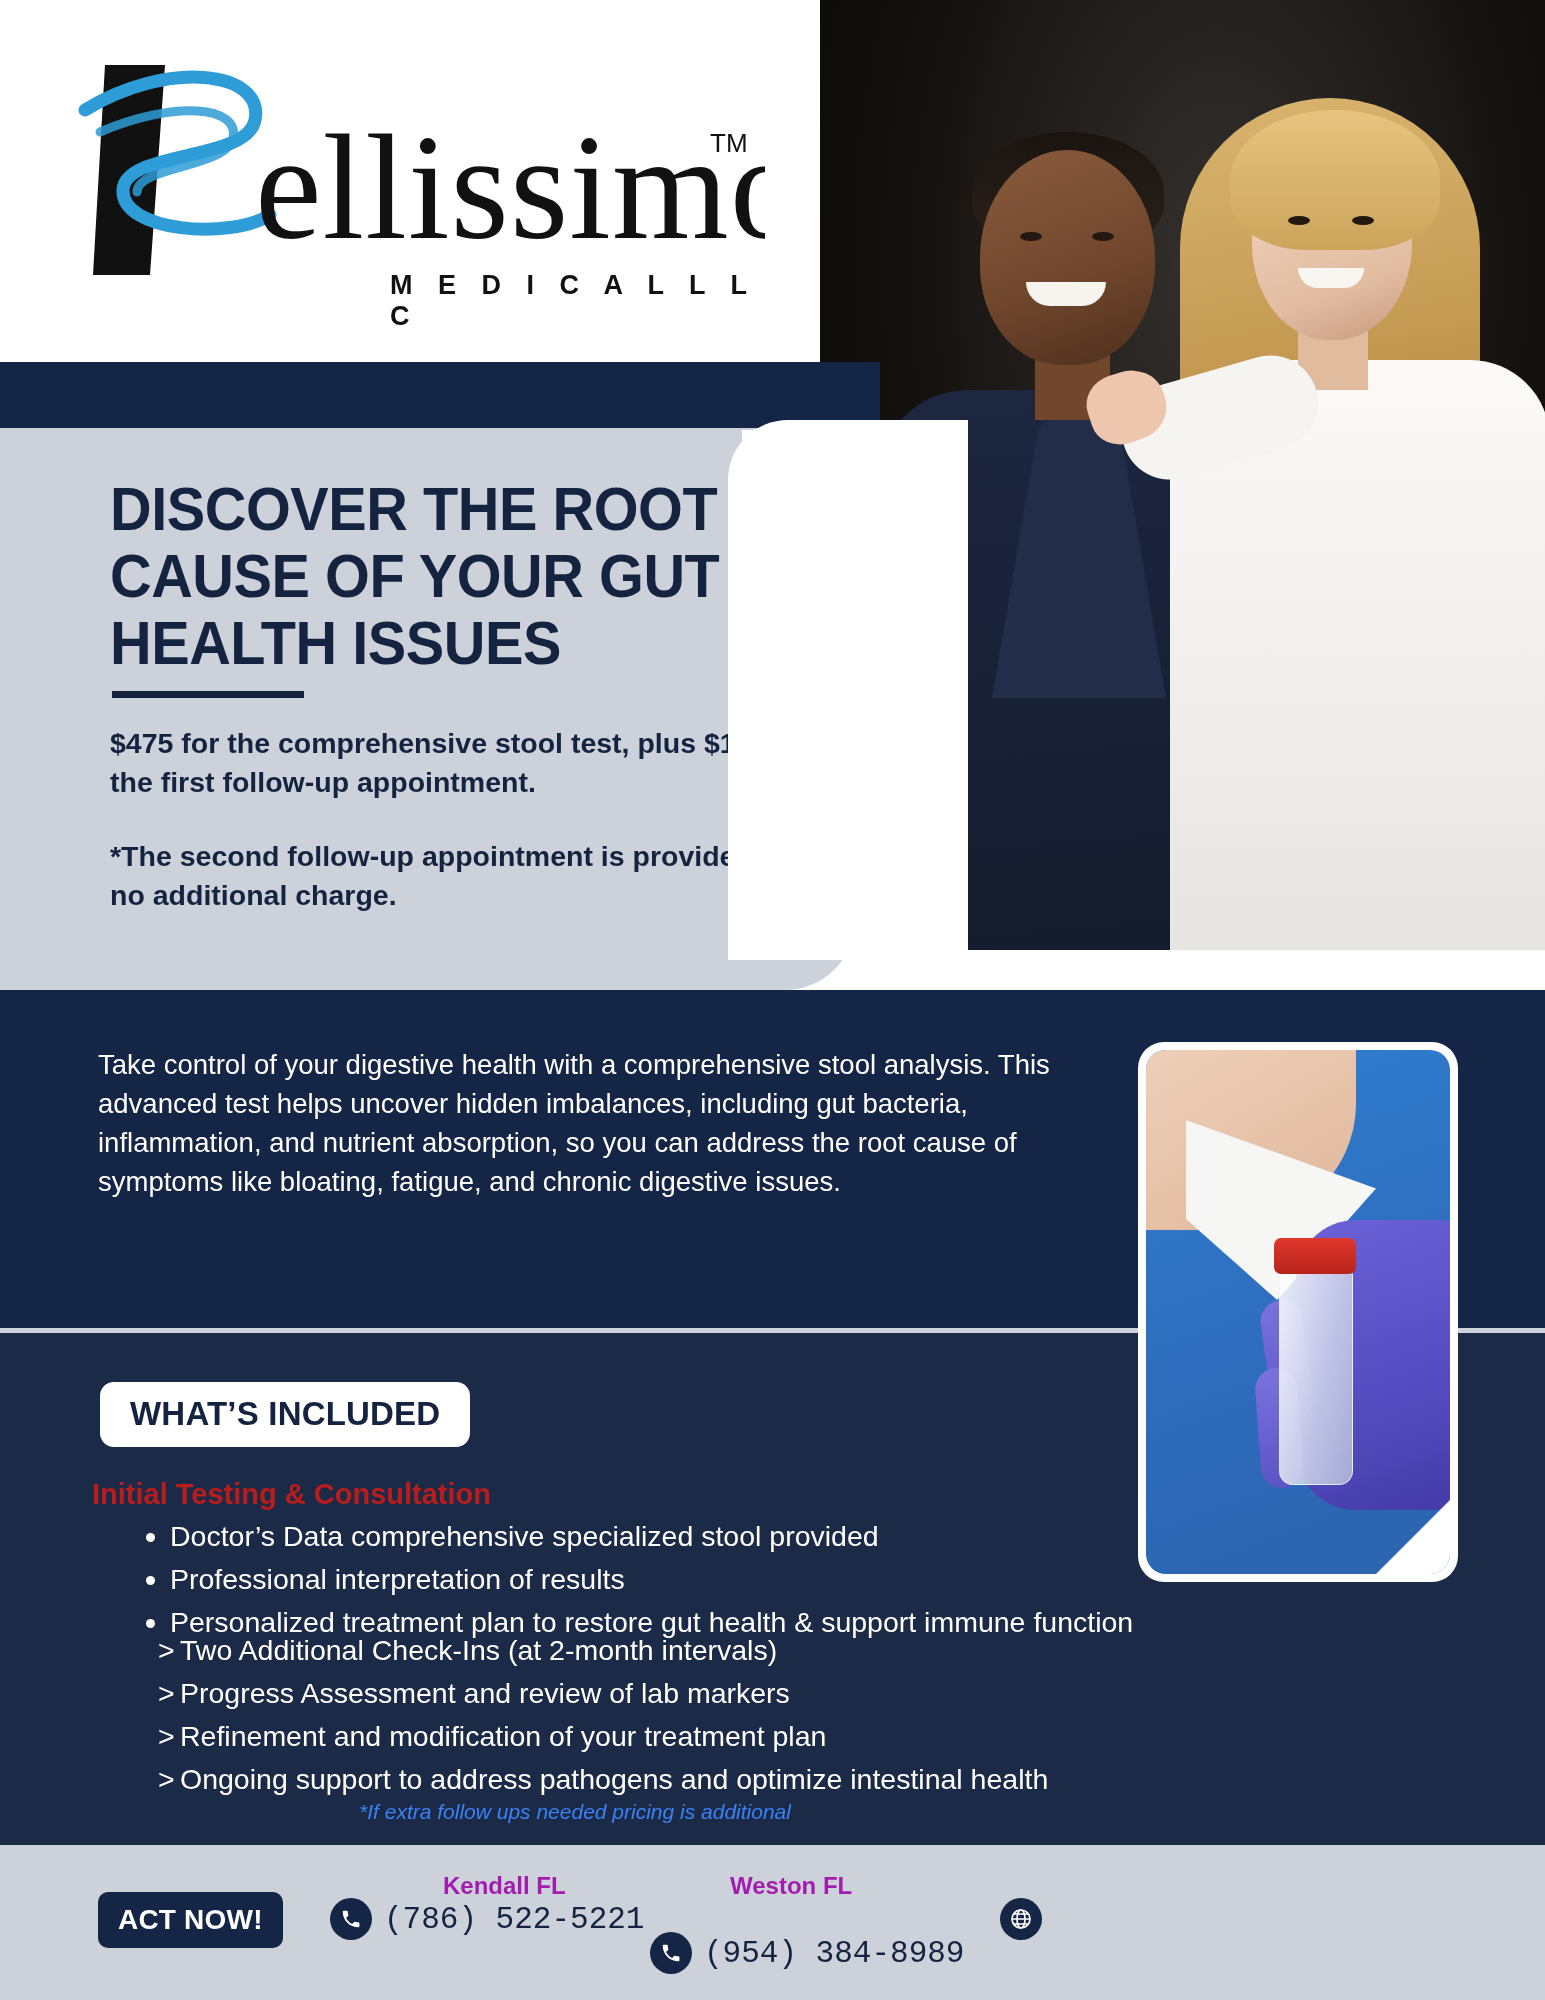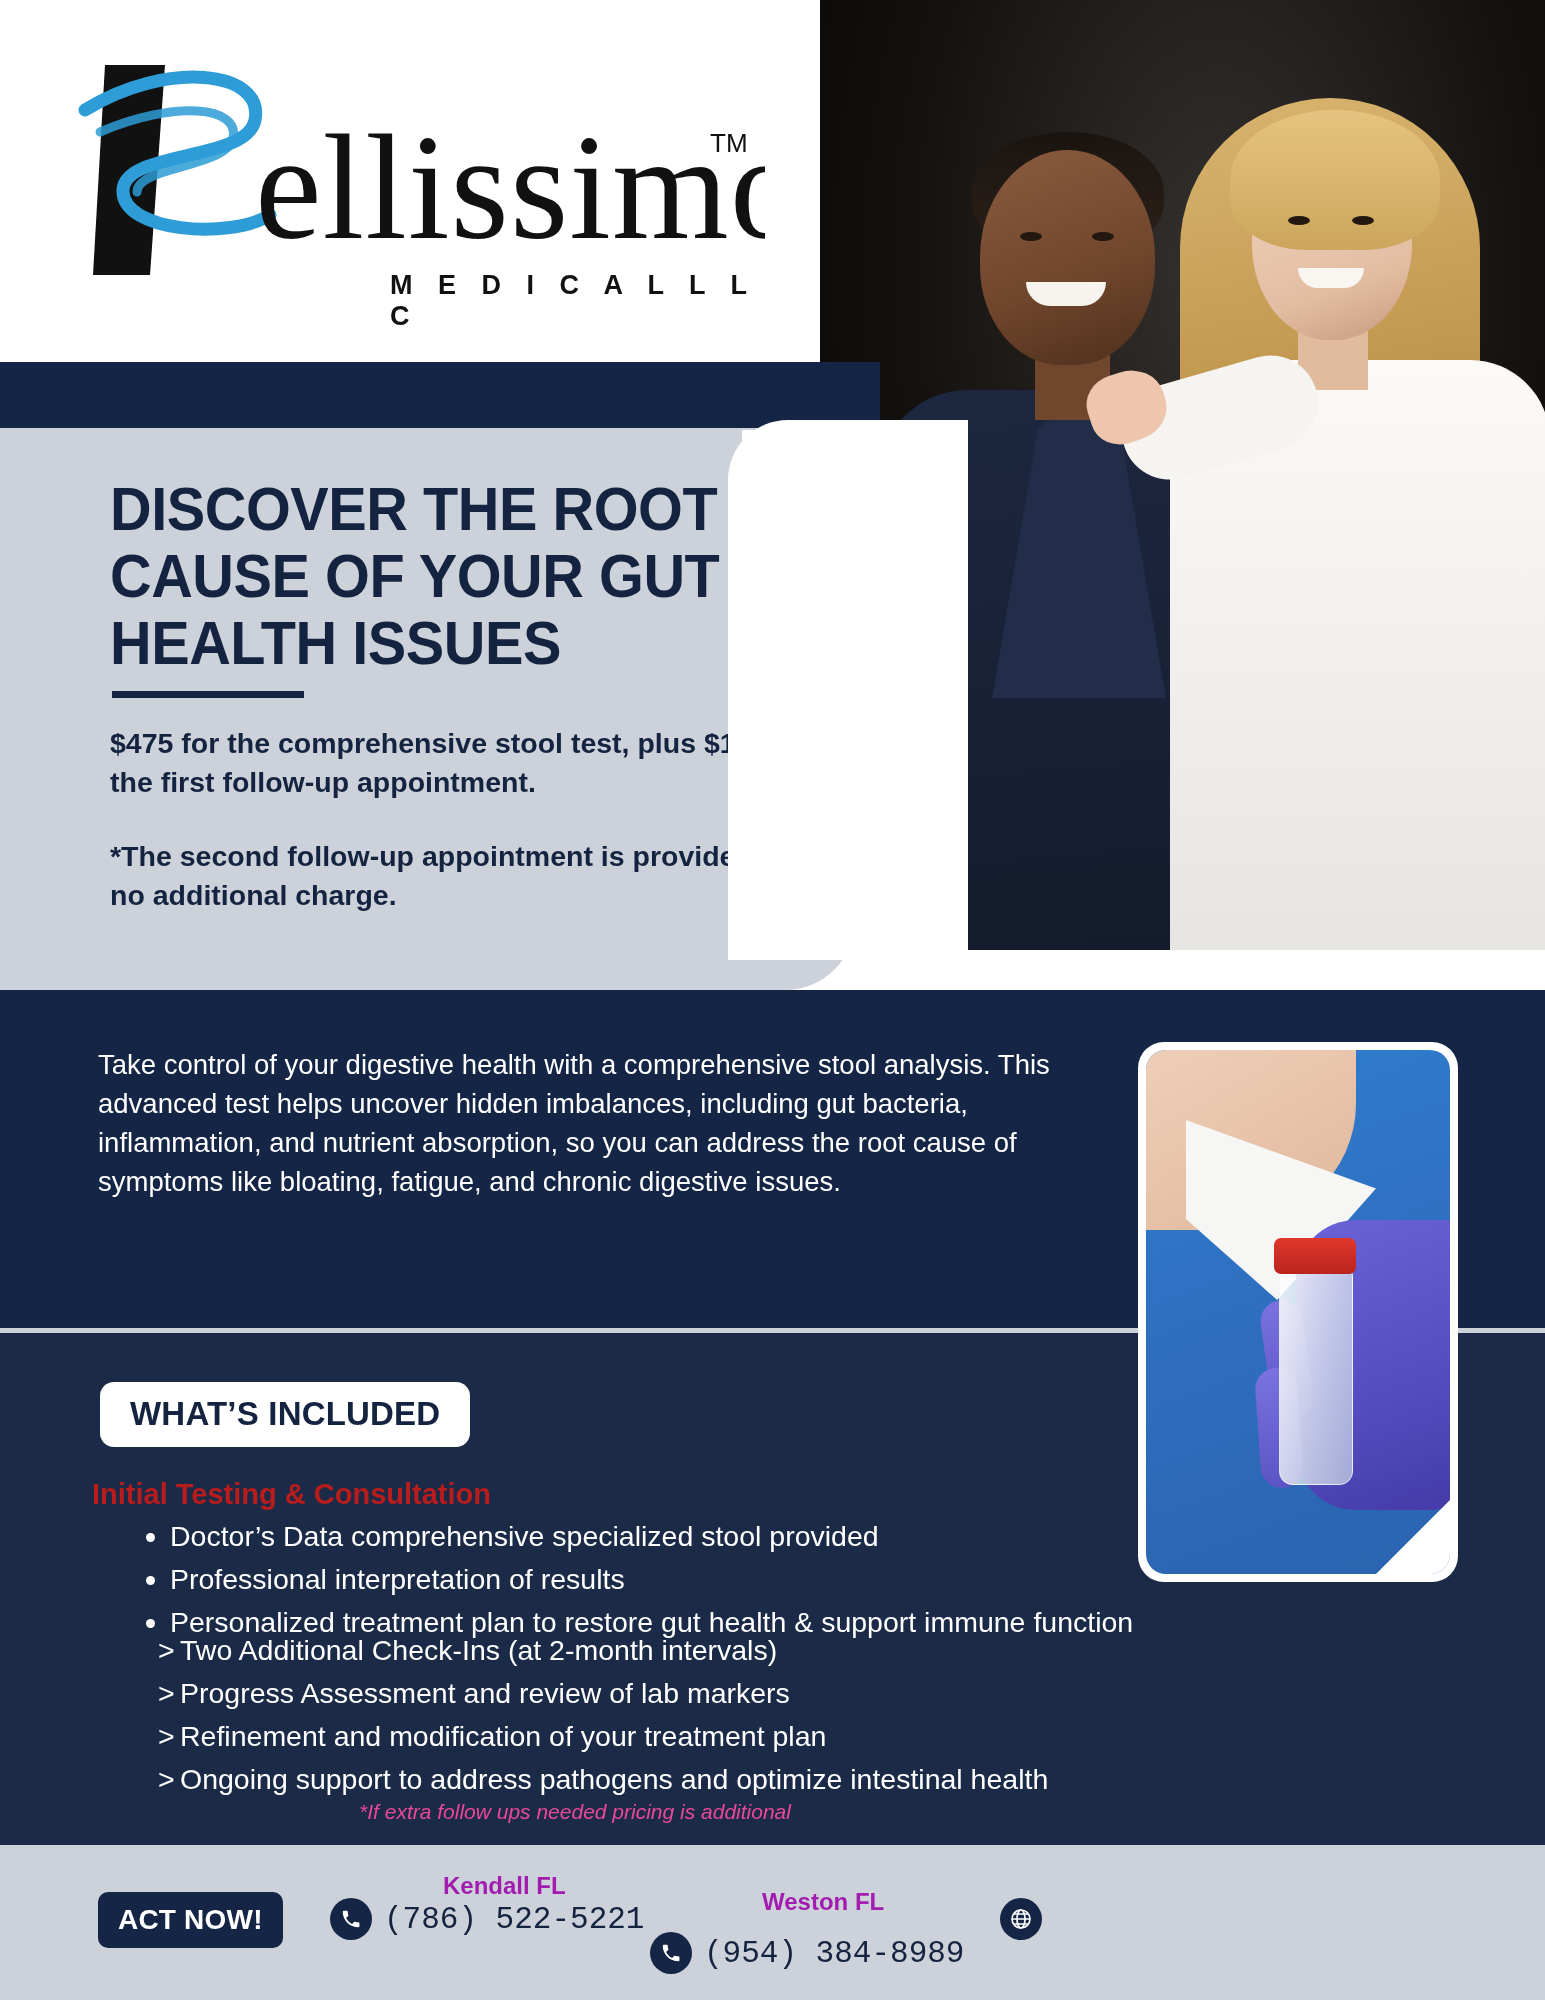--- a/index.html
+++ b/index.html
@@ -363,21 +363,21 @@
   }
   .sublist .caret { display: inline-block; width: 22px; }
 
   .fineprint {
     position: absolute;
     left: 0; top: 1800px;
     width: 1150px;
     text-align: center;
     font-size: 21px;
     font-style: italic;
-    color: #ec4899;
+    color: #3b82f6;
   }
 
   
   .footer {
     position: absolute;
     left: 0; top: 1845px;
     width: 1545px; height: 155px;
     background: #cdd2da;
   }
   .act-now {
@@ -391,21 +391,21 @@
     font-weight: 700;
     letter-spacing: 0.2px;
   }
   .city {
     position: absolute;
     font-size: 24px;
     color: #a21caf;
     font-weight: 700;
   }
   .city-kendall { left: 443px; top: 1872px; }
-  .city-weston  { left: 762px; top: 1872px; margin-top: 16px; }
+  .city-weston  { left: 730px; top: 1872px; }
 
   .phone-row {
     position: absolute;
     display: flex;
     align-items: center;
     gap: 12px;
     font-family: Liberation Mono, monospace;
   }
   .phone-kendall { left: 330px; top: 1898px; }
   .phone-weston  { left: 650px; top: 1932px; }

